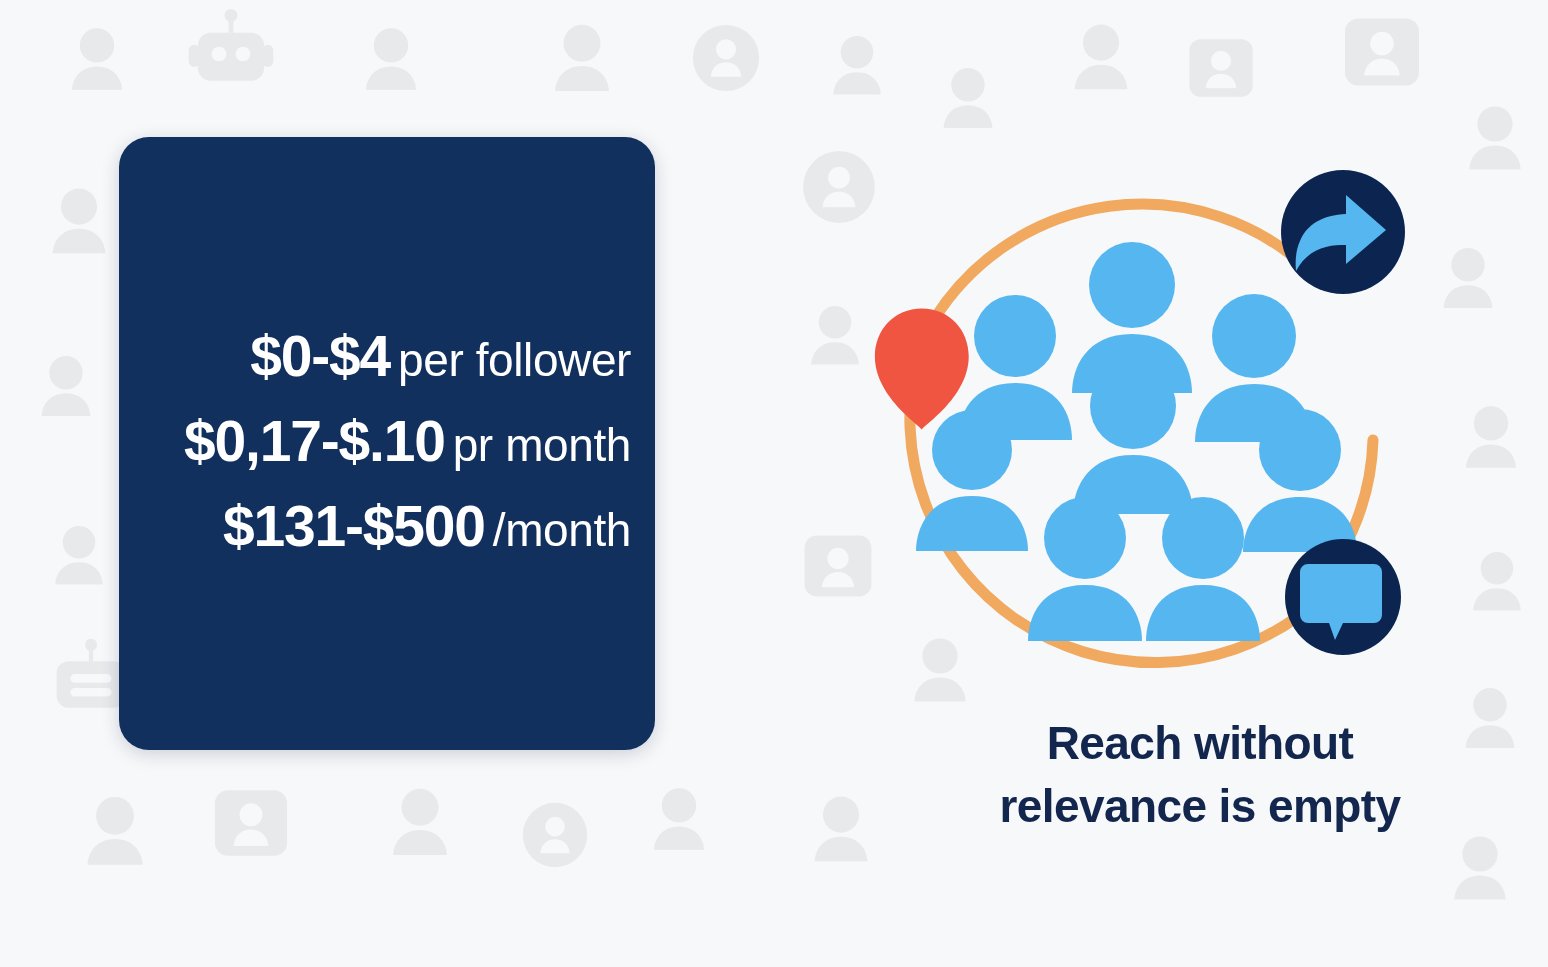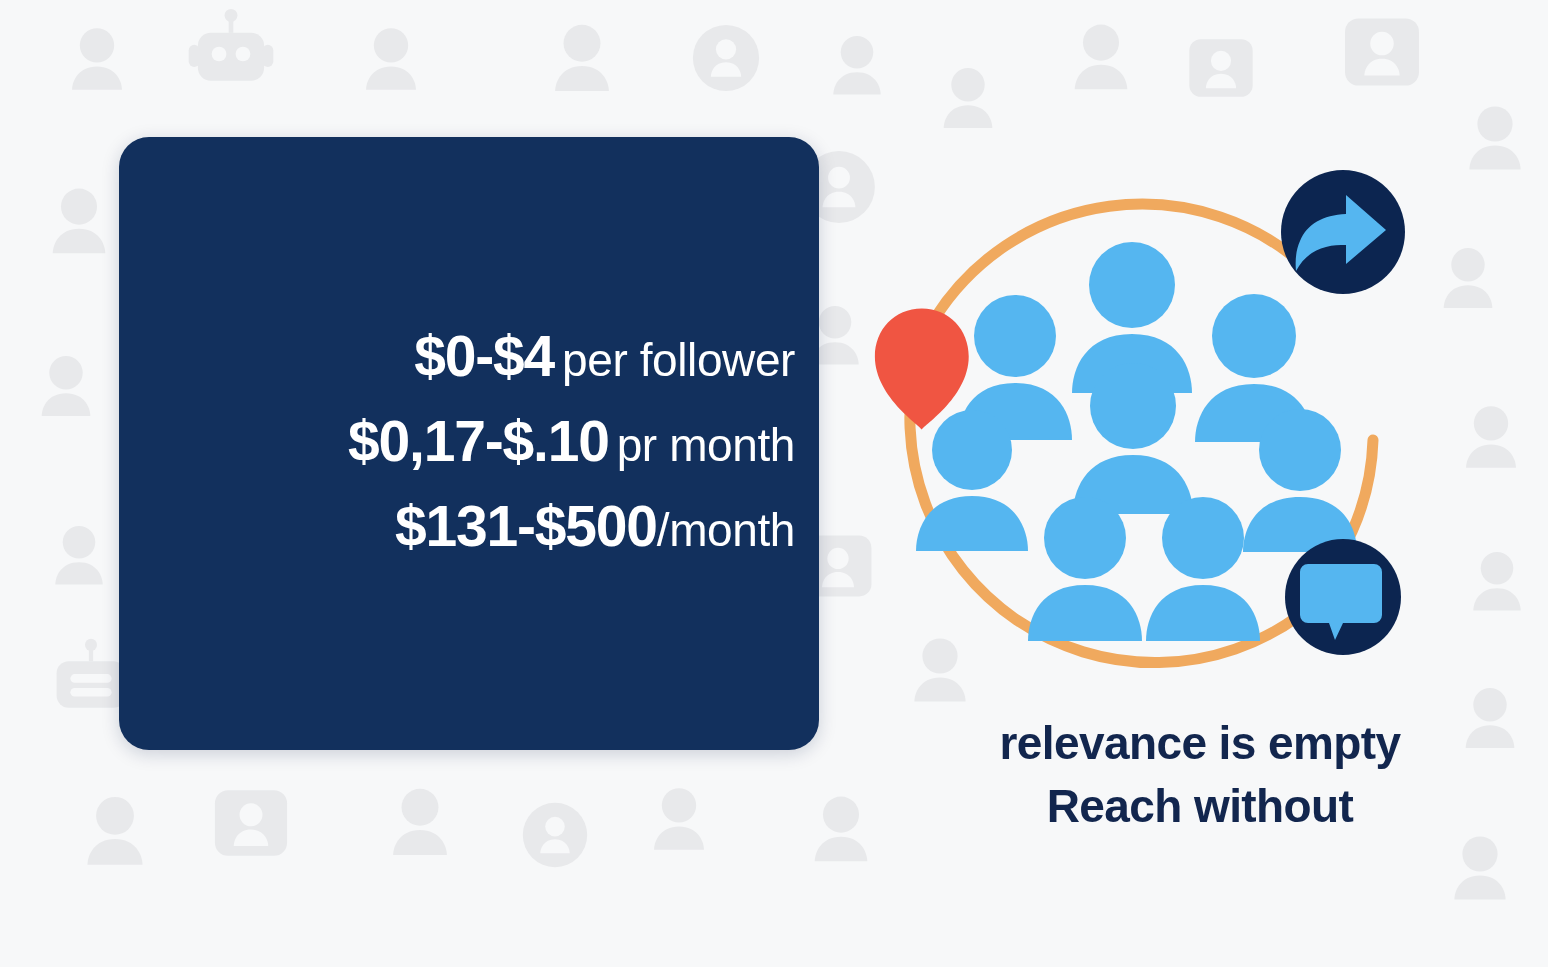--- a/index.html
+++ b/index.html
@@ -29,21 +29,21 @@
     color: #e8e9eb;
     fill: #e8e9eb;
   }
   .wm svg { display: block; width: 100%; height: 100%; }
 
   
   #stats-card {
     position: absolute;
     left: 119px;
     top: 137px;
-    width: 700px;
+    width: 536px;
     height: 613px;
     background: #12305d;
     border-radius: 30px;
     z-index: 3;
     box-shadow: 0 4px 18px rgba(10, 30, 70, 0.18);
     display: flex;
     flex-direction: column;
     justify-content: center;
     box-sizing: border-box;
     padding: 22px 24px 26px 24px;
@@ -65,21 +65,21 @@
   }
   .stat-value.accent { color: #f0ad5e; }
   .stat-label {
     font-weight: 400;
     font-size: 46px;
     letter-spacing: -0.4px;
     color: #ffffff;
     padding-left: 8px;
   }
   .stat-label.tight { padding-left: 2px; }
-  .stat-label.notight { padding-left: 0px; }
+  .stat-label.notight { padding-left: 0px; margin-left: 8px; }
 
   
   #illustration {
     position: absolute;
     left: 830px;
     top: 140px;
     width: 620px;
     height: 590px;
     z-index: 2;
   }
@@ -386,17 +386,17 @@
 
       <g>
         <circle cx="513" cy="457" r="58" fill="#0c2550"></circle>
         <path fill="#55b6f0" d="M 478 424 L 544 424 A 8 8 0 0 1 552 432 L 552 475 A 8 8 0 0 1 544 483 L 513 483 L 505 500 L 499 483 L 478 483 A 8 8 0 0 1 470 475 L 470 432 A 8 8 0 0 1 478 424 Z"></path>
       </g>
 
     </svg>
   </div>
 
   <div id="caption">
+    <span class="caption-line">Reach without</span>
     <span class="caption-line">relevance is empty</span>
-    <span class="caption-line">Reach without</span>
   </div>
 
 </div>
 
 </body></html>

